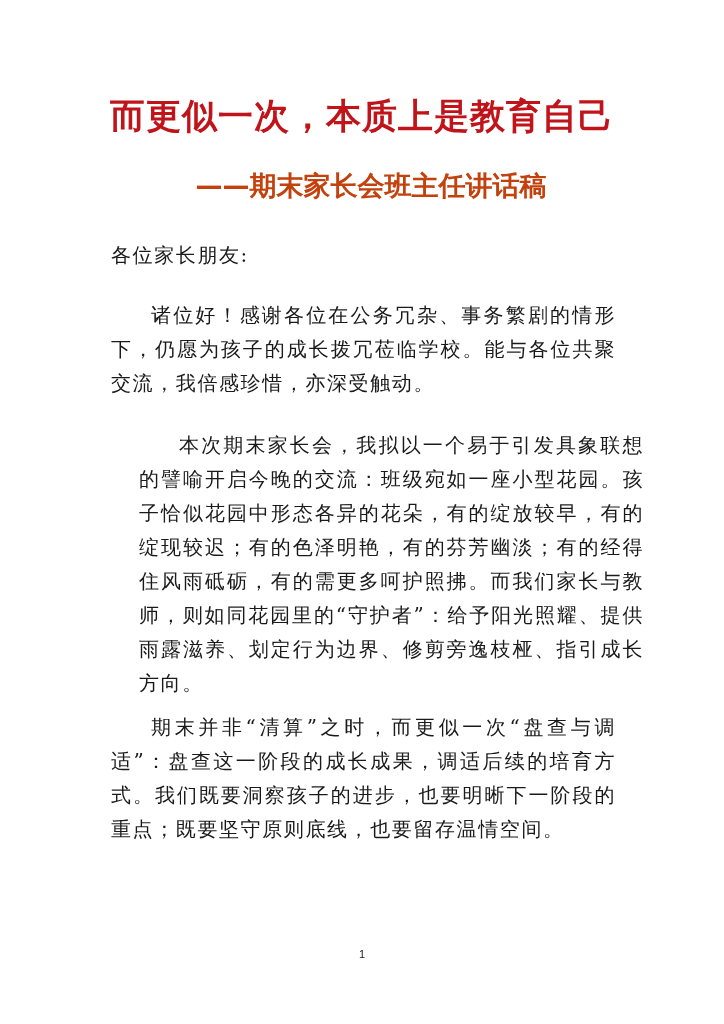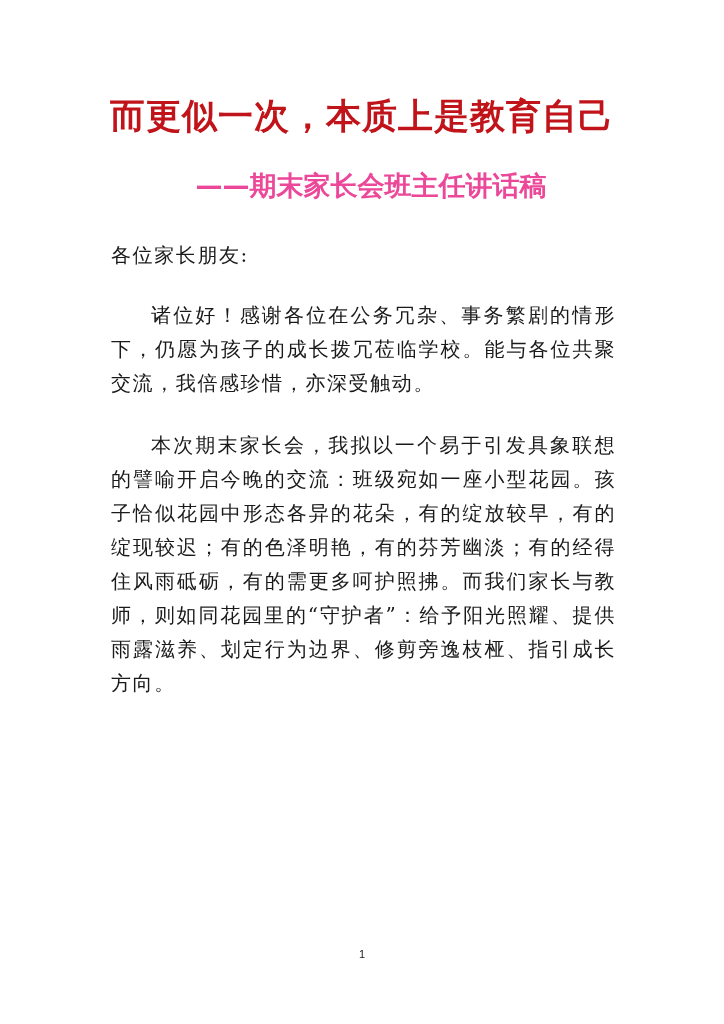--- a/index.html
+++ b/index.html
@@ -37,37 +37,37 @@
     .subtitle {
       position: absolute;
       left: 0;
       top: 166px;
       width: 724px;
       text-align: center;
       font-family: "DejaVu Sans", "Liberation Sans", sans-serif;
       font-weight: bold;
       font-size: 27px;
       line-height: 40px;
-      color: #ec4899;
+      color: #c2410c;
       padding-left: 18px;
       box-sizing: border-box;
     }
     .body-text {
       position: absolute;
       left: 111px;
       width: 505px;
       font-size: 20px;
       line-height: 34px;
       letter-spacing: 1.6px;
       text-align: justify;
       color: #1a1a1a;
     }
     .salutation { top: 238px; }
     .para1 { top: 298px; }
-    .para2 { top: 428px; }
+    .para2 { top: 428px; margin-left: 28px; }
     .para3 { top: 710px; }
     .para p {
       margin: 0;
       text-indent: 2em;
     }
     .page-number {
       position: absolute;
       left: 0;
       top: 948px;
       width: 724px;
@@ -87,15 +87,18 @@
   <div class="body-text salutation">各位家长朋友:</div>
 
   <div class="body-text para para1">
     <p>诸位好！感谢各位在公务冗杂、事务繁剧的情形下，仍愿为孩子的成长拨冗莅临学校。能与各位共聚交流，我倍感珍惜，亦深受触动。</p>
   </div>
 
   <div class="body-text para para2">
     <p>本次期末家长会，我拟以一个易于引发具象联想的譬喻开启今晚的交流：班级宛如一座小型花园。孩子恰似花园中形态各异的花朵，有的绽放较早，有的绽现较迟；有的色泽明艳，有的芬芳幽淡；有的经得住风雨砥砺，有的需更多呵护照拂。而我们家长与教师，则如同花园里的“守护者”：给予阳光照耀、提供雨露滋养、划定行为边界、修剪旁逸枝桠、指引成长方向。</p>
   </div>
 
+  <div class="body-text para para3">
+    <p>期末并非“清算”之时，而更似一次“盘查与调适”：盘查这一阶段的成长成果，调适后续的培育方式。我们既要洞察孩子的进步，也要明晰下一阶段的重点；既要坚守原则底线，也要留存温情空间。</p>
+  </div>
 
   <div class="page-number">1</div>
 </div>
 
 </body></html>

